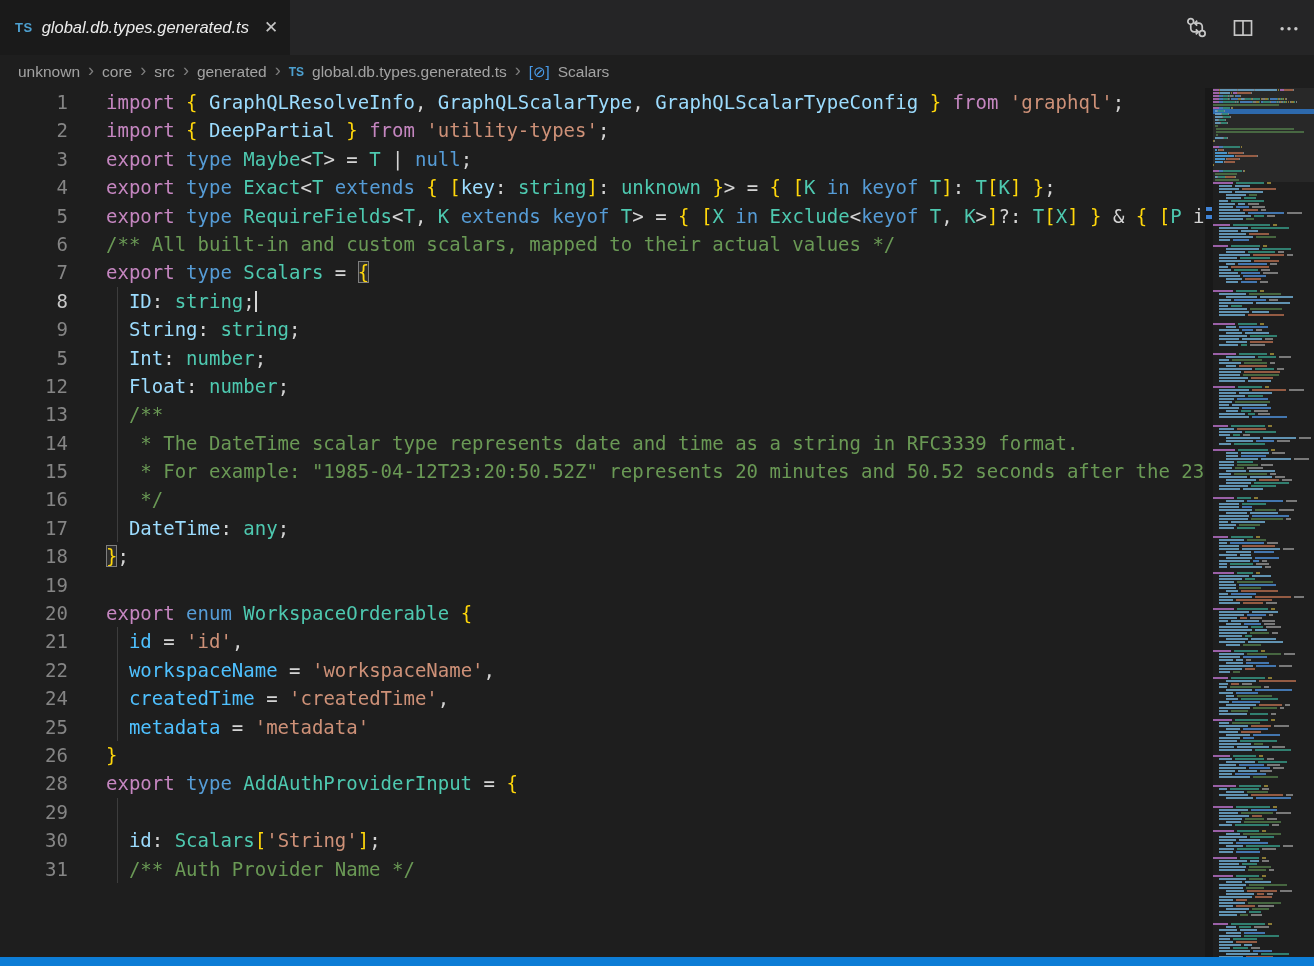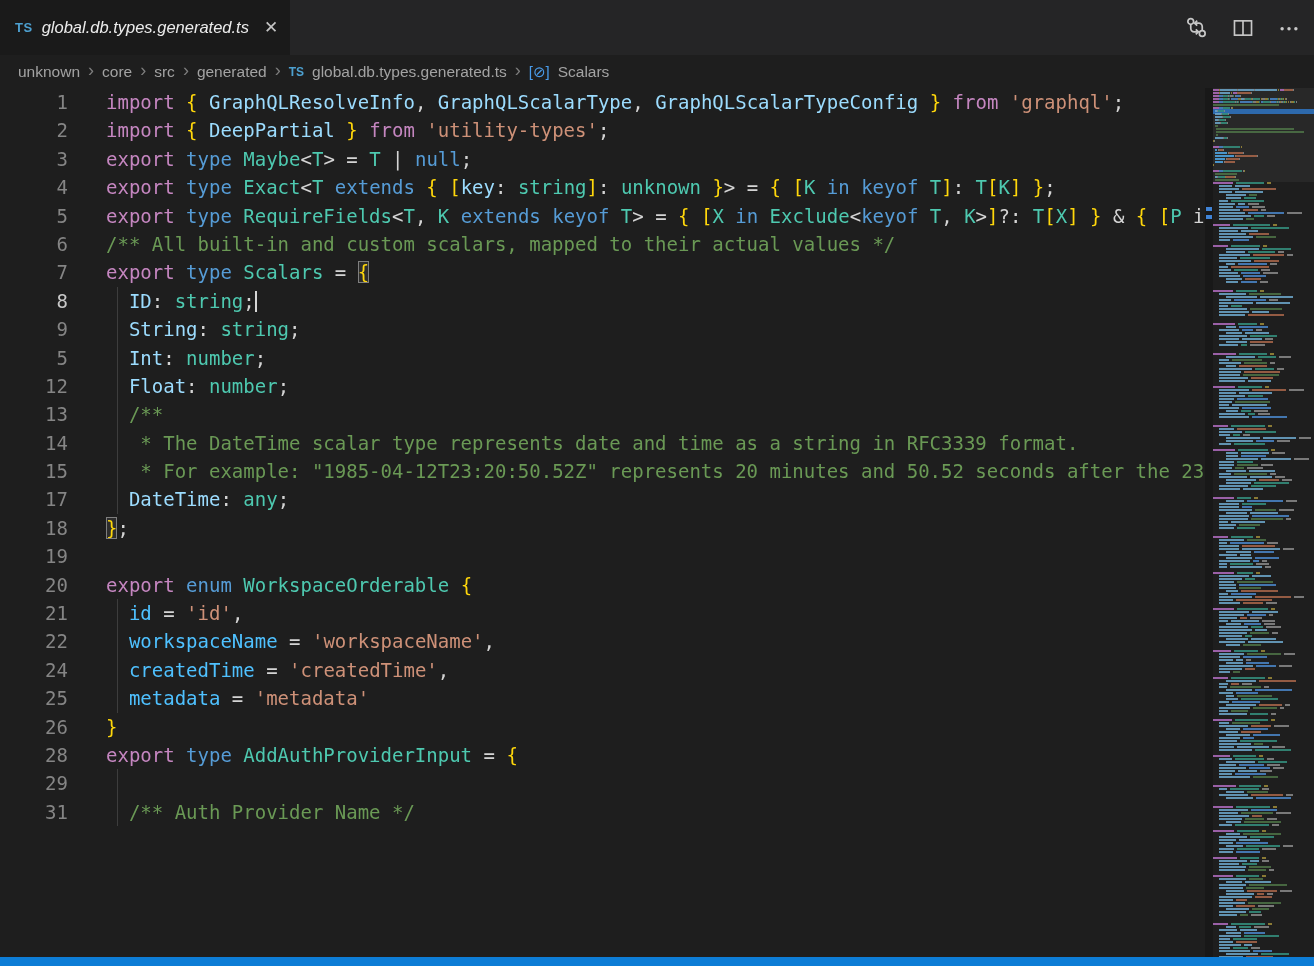--- a/index.html
+++ b/index.html
@@ -113,31 +113,33 @@
         <div class="line"><span class="ln">5</span><span class="lc"><span class="tk-kw">export </span><span class="tk-kw2">type </span><span class="tk-typ">RequireFields</span><span class="tk-pun">&lt;</span><span class="tk-typ">T</span><span class="tk-pun">, </span><span class="tk-typ">K</span><span class="tk-kw2"> extends </span><span class="tk-kw2">keyof </span><span class="tk-typ">T</span><span class="tk-pun">&gt; = </span><span class="tk-brc">{ [</span><span class="tk-typ">X</span><span class="tk-kw2"> in </span><span class="tk-typ">Exclude</span><span class="tk-pun">&lt;</span><span class="tk-kw2">keyof </span><span class="tk-typ">T</span><span class="tk-pun">, </span><span class="tk-typ">K</span><span class="tk-pun">&gt;</span><span class="tk-brc">]</span><span class="tk-pun">?: </span><span class="tk-typ">T</span><span class="tk-brc">[</span><span class="tk-typ">X</span><span class="tk-brc">]</span><span class="tk-brc"> }</span><span class="tk-pun"> &amp; </span><span class="tk-brc">{ [</span><span class="tk-typ">P</span><span class="tk-pun"> i</span></span></div>
         <div class="line"><span class="ln">6</span><span class="lc"><span class="tk-com">/** All built-in and custom scalars, mapped to their actual values */</span></span></div>
         <div class="line"><span class="ln">7</span><span class="lc"><span class="tk-kw">export </span><span class="tk-kw2">type </span><span class="tk-typ">Scalars</span><span class="tk-pun"> = </span><span class="tk-brcm">{</span></span></div>
         <div class="line"><span class="ln active">8</span><span class="lc"><i class="guide"></i><span class="tk-pun">  </span><span class="tk-var">ID</span><span class="tk-pun">: </span><span class="tk-typ">string</span><span class="tk-pun">;</span><span class="cursor"></span></span></div>
         <div class="line"><span class="ln">9</span><span class="lc"><i class="guide"></i><span class="tk-pun">  </span><span class="tk-var">String</span><span class="tk-pun">: </span><span class="tk-typ">string</span><span class="tk-pun">;</span></span></div>
         <div class="line"><span class="ln">5</span><span class="lc"><i class="guide"></i><span class="tk-pun">  </span><span class="tk-var">Int</span><span class="tk-pun">: </span><span class="tk-typ">number</span><span class="tk-pun">;</span></span></div>
         <div class="line"><span class="ln">12</span><span class="lc"><i class="guide"></i><span class="tk-pun">  </span><span class="tk-var">Float</span><span class="tk-pun">: </span><span class="tk-typ">number</span><span class="tk-pun">;</span></span></div>
         <div class="line"><span class="ln">13</span><span class="lc"><i class="guide"></i><span class="tk-pun">  </span><span class="tk-com">/**</span></span></div>
         <div class="line"><span class="ln">14</span><span class="lc"><i class="guide"></i><span class="tk-pun">  </span><span class="tk-com"> * The DateTime scalar type represents date and time as a string in RFC3339 format.</span></span></div>
         <div class="line"><span class="ln">15</span><span class="lc"><i class="guide"></i><span class="tk-pun">  </span><span class="tk-com"> * For example: "1985-04-12T23:20:50.52Z" represents 20 minutes and 50.52 seconds after the 23</span></span></div>
+        <div class="line"><span class="ln">16</span><span class="lc"><i class="guide"></i><span class="tk-pun">  </span><span class="tk-com"> */</span></span></div>
         <div class="line"><span class="ln">17</span><span class="lc"><i class="guide"></i><span class="tk-pun">  </span><span class="tk-var">DateTime</span><span class="tk-pun">: </span><span class="tk-typ">any</span><span class="tk-pun">;</span></span></div>
         <div class="line"><span class="ln">18</span><span class="lc"><span class="tk-brcm">}</span><span class="tk-pun">;</span></span></div>
         <div class="line"><span class="ln">19</span><span class="lc"></span></div>
         <div class="line"><span class="ln">20</span><span class="lc"><span class="tk-kw">export </span><span class="tk-kw2">enum </span><span class="tk-typ">WorkspaceOrderable</span><span class="tk-pun"> </span><span class="tk-brc">{</span></span></div>
         <div class="line"><span class="ln">21</span><span class="lc"><i class="guide"></i><span class="tk-pun">  </span><span class="tk-enm">id</span><span class="tk-pun"> = </span><span class="tk-str">'id'</span><span class="tk-pun">,</span></span></div>
         <div class="line"><span class="ln">22</span><span class="lc"><i class="guide"></i><span class="tk-pun">  </span><span class="tk-enm">workspaceName</span><span class="tk-pun"> = </span><span class="tk-str">'workspaceName'</span><span class="tk-pun">,</span></span></div>
         <div class="line"><span class="ln">24</span><span class="lc"><i class="guide"></i><span class="tk-pun">  </span><span class="tk-enm">createdTime</span><span class="tk-pun"> = </span><span class="tk-str">'createdTime'</span><span class="tk-pun">,</span></span></div>
         <div class="line"><span class="ln">25</span><span class="lc"><i class="guide"></i><span class="tk-pun">  </span><span class="tk-enm">metadata</span><span class="tk-pun"> = </span><span class="tk-str">'metadata'</span></span></div>
         <div class="line"><span class="ln">26</span><span class="lc"><span class="tk-brc">}</span></span></div>
         <div class="line"><span class="ln">28</span><span class="lc"><span class="tk-kw">export </span><span class="tk-kw2">type </span><span class="tk-typ">AddAuthProviderInput</span><span class="tk-pun"> = </span><span class="tk-brc">{</span></span></div>
         <div class="line"><span class="ln">29</span><span class="lc"><i class="guide"></i><span class="tk-pun">  </span></span></div>
+        <div class="line"><span class="ln">30</span><span class="lc"><i class="guide"></i><span class="tk-pun">  </span><span class="tk-var">id</span><span class="tk-pun">: </span><span class="tk-typ">Scalars</span><span class="tk-brc">[</span><span class="tk-str">'String'</span><span class="tk-brc">]</span><span class="tk-pun">;</span></span></div>
         <div class="line"><span class="ln">31</span><span class="lc"><i class="guide"></i><span class="tk-pun">  </span><span class="tk-com">/** Auth Provider Name */</span></span></div>
       </div>
     <div class="ruler">
       <span class="ruler-mark" style="top:119px"></span>
       <span class="ruler-mark" style="top:127px"></span>
     </div>
     <div class="minimap" id="minimap">
       <div class="mm-slider"></div>
     <div class="mrow">
           <b style="width: 6px; background: rgb(176, 108, 191);"></b>

